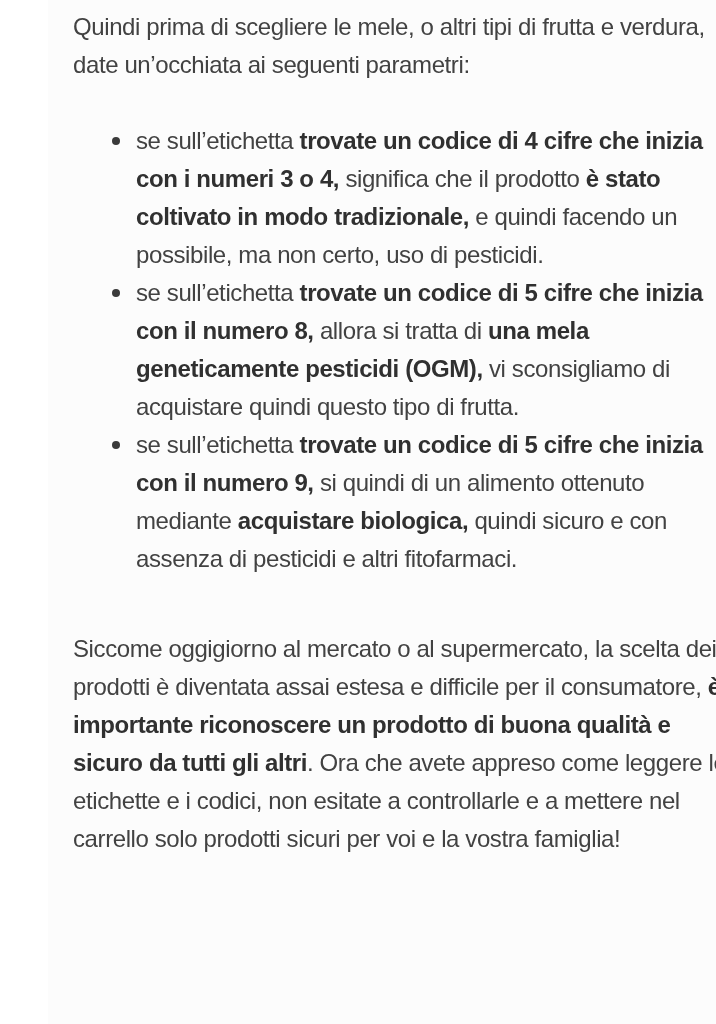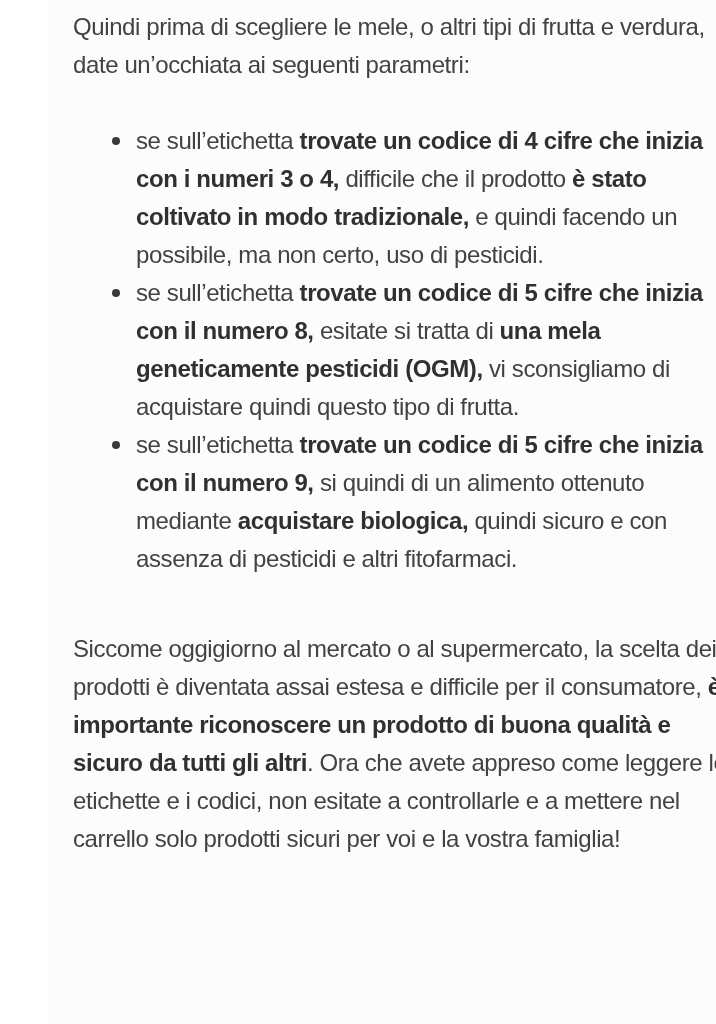--- a/index.html
+++ b/index.html
@@ -57,26 +57,26 @@
 <body>
 
 <main class="page">
 
   <p class="para intro"><span>Quindi prima di scegliere le mele, o altri tipi di frutta e verdura, date un’occhiata ai seguenti parametri:</span></p>
 
   <ul class="bullet-list">
 
     <li class="bullet-item">
       <span class="bullet-dot"></span>
-      <span class="li-text"><span>se sull’etichetta </span><span class="bold">trovate un codice di 4 cifre che inizia con i numeri 3 o 4,</span><span> difficile che il prodotto </span><span class="bold">è stato coltivato in modo tradizionale,</span><span> e quindi facendo un possibile, ma non certo, uso di pesticidi.</span></span>
+      <span class="li-text"><span>se sull’etichetta </span><span class="bold">trovate un codice di 4 cifre che inizia con i numeri 3 o 4,</span><span> significa che il prodotto </span><span class="bold">è stato coltivato in modo tradizionale,</span><span> e quindi facendo un possibile, ma non certo, uso di pesticidi.</span></span>
     </li>
 
     <li class="bullet-item">
       <span class="bullet-dot"></span>
-      <span class="li-text"><span>se sull’etichetta </span><span class="bold">trovate un codice di 5 cifre che inizia con il numero 8,</span><span> esitate si tratta di </span><span class="bold">una mela geneticamente pesticidi (OGM),</span><span> vi sconsigliamo di acquistare quindi questo tipo di frutta.</span></span>
+      <span class="li-text"><span>se sull’etichetta </span><span class="bold">trovate un codice di 5 cifre che inizia con il numero 8,</span><span> allora si tratta di </span><span class="bold">una mela geneticamente pesticidi (OGM),</span><span> vi sconsigliamo di acquistare quindi questo tipo di frutta.</span></span>
     </li>
 
     <li class="bullet-item">
       <span class="bullet-dot"></span>
       <span class="li-text"><span>se sull’etichetta </span><span class="bold">trovate un codice di 5 cifre che inizia con il numero 9,</span><span> si quindi di un alimento ottenuto mediante </span><span class="bold">acquistare biologica,</span><span> quindi sicuro e con assenza di pesticidi e altri fitofarmaci.</span></span>
     </li>
 
   </ul>
 
   <p class="para outro"><span>Siccome oggigiorno al mercato o al supermercato, la scelta dei prodotti è diventata assai estesa e difficile per il consumatore, </span><span class="bold">è importante riconoscere un prodotto di buona qualità e sicuro da tutti gli altri</span><span>. Ora che avete appreso come leggere le etichette e i codici, non esitate a controllarle e a mettere nel carrello solo prodotti sicuri per voi e la vostra famiglia!</span></p>

